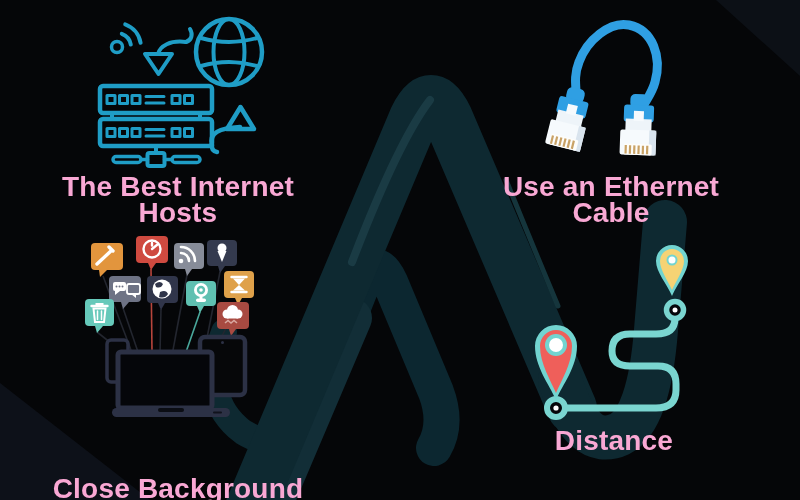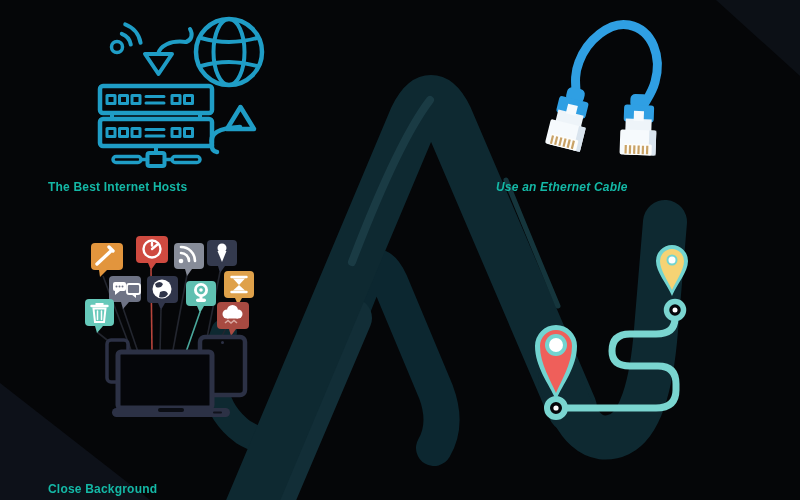--- a/index.html
+++ b/index.html
@@ -3,25 +3,25 @@
 <meta charset="utf-8">
 <style>
   html,body{margin:0;padding:0;background:#000;}
   .stage{
     position:relative;width:800px;height:500px;overflow:hidden;
     background:#050608;
     font-family:"Liberation Sans",sans-serif;
   }
   .layer{position:absolute;left:0;top:0;}
   .caption{
-    position:absolute;color:#14b8a6;font-weight:700;font-size:12px;
-    line-height:26px;text-align:left;letter-spacing:.2px;
+    position:absolute;color:#f9a8d4;font-weight:700;font-size:28px;
+    line-height:26px;text-align:center;letter-spacing:.2px;
   }
   .cap-tl{left:48px;top:174px;width:260px;}
-  .cap-tr{left:496px;top:174px;width:250px;font-style:italic;}
+  .cap-tr{left:486px;top:174px;width:250px;}
   .cap-bl{left:48px;top:428px;width:260px;margin-top:48px;}
   .cap-br{left:486px;top:428px;width:256px;}
   svg{display:block;}
 </style>
 </head>
 <body>
 
 <div class="stage">
 
   <svg class="layer" width="800" height="500" viewBox="0 0 800 500" aria-hidden="true">
@@ -266,15 +266,16 @@
   <div class="caption cap-tl">
     <span>The Best Internet Hosts</span>
   </div>
   <div class="caption cap-tr">
     <span>Use an Ethernet Cable</span>
   </div>
   <div class="caption cap-bl">
     <div>Close Background</div>
   </div>
   <div class="caption cap-br">
+    <div>Distance</div>
   </div>
 
 </div>
 
 </body></html>

